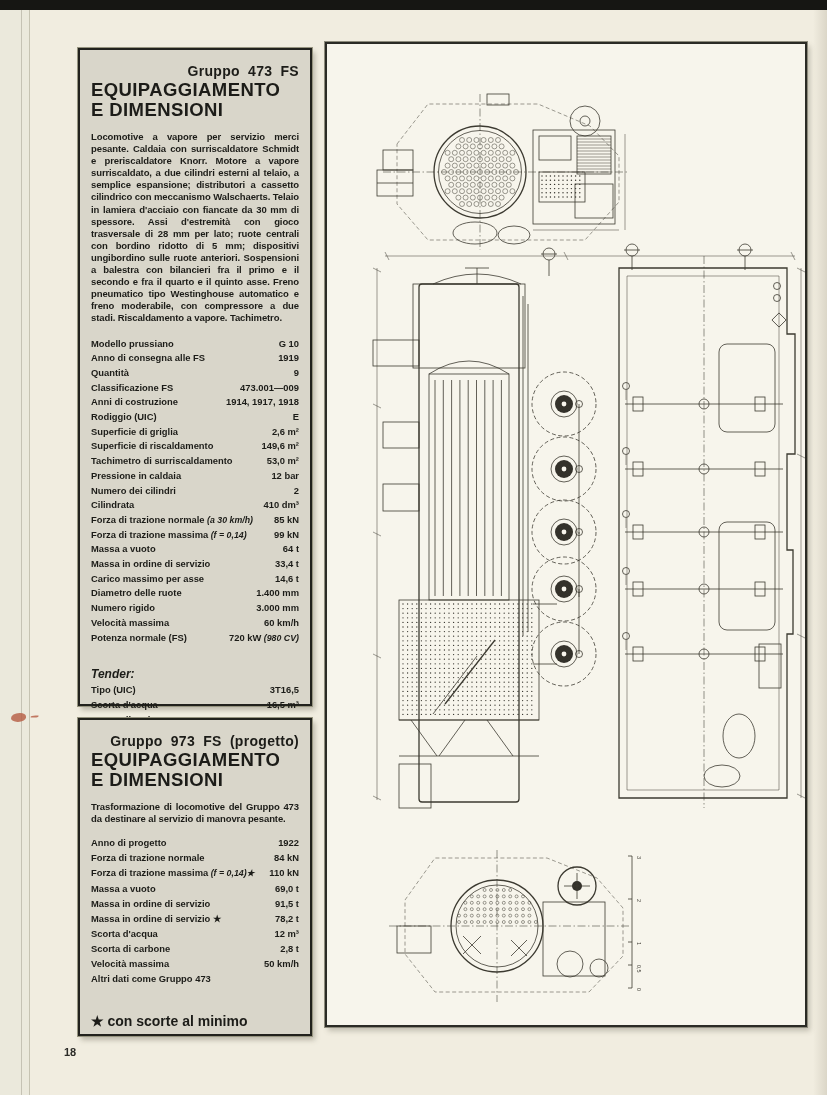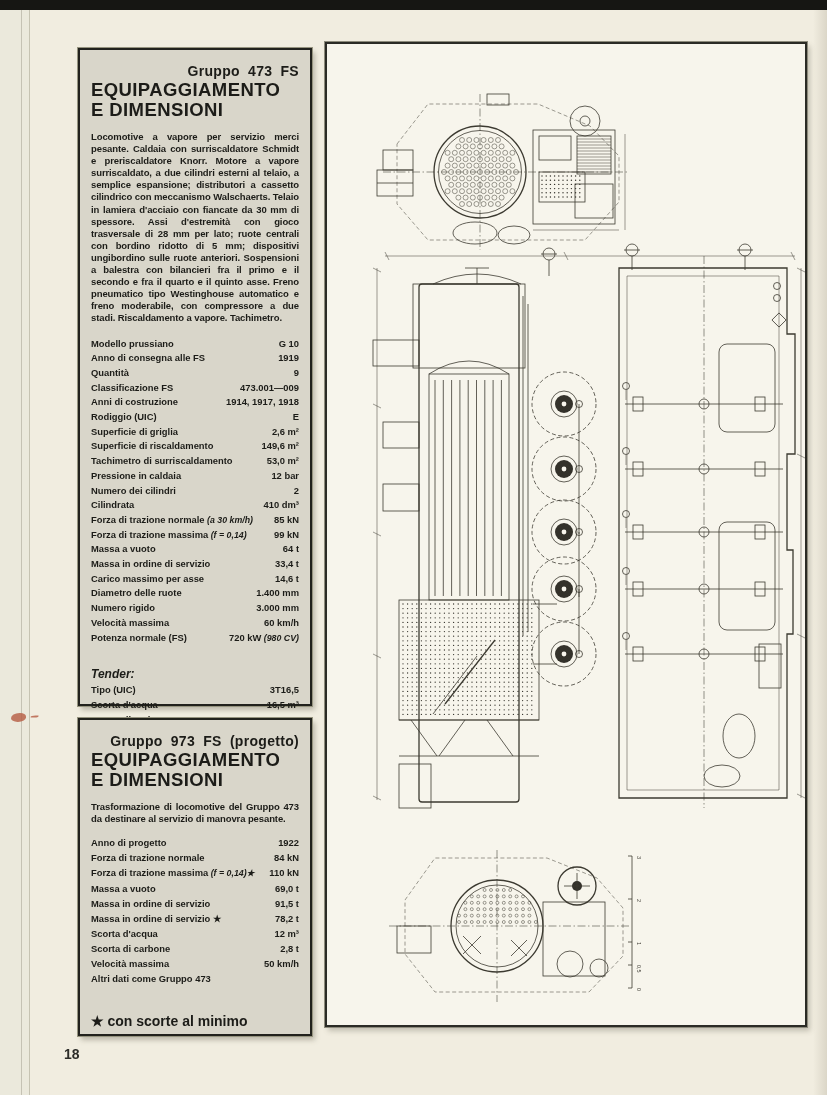--- a/index.html
+++ b/index.html
@@ -42,21 +42,21 @@
   }
   .draw-panel svg{display:block;width:100%;height:100%;}
   .ink{stroke:#3c3a31;fill:none;stroke-width:.8;}
   .ink2{stroke-width:1.3;}
   .thin{stroke-width:.5;}
   .dash{stroke-dasharray:4 2.5;}
   .cl{stroke-dasharray:8 2.5 1.5 2.5;stroke-width:.55;}
   .fillink{fill:#34322b;stroke:none;}
   .scale-label{font-size:5.5px;fill:#44423a;font-weight:400;}
 
-  .page-num{position:absolute;left:64px;top:1046px;font-size:14px;font-weight:700;color:#2c2c28;}
+  .page-num{position:absolute;left:64px;top:1046px;font-size:11px;font-weight:700;color:#2c2c28;}
 </style>
 </head>
 <body>
 
 <div class="top-bar"></div>
 <div class="left-strip"></div>
 <div class="right-shade"></div>
 <div class="smudge"></div>
 
 <div class="spec-box" id="box1">

